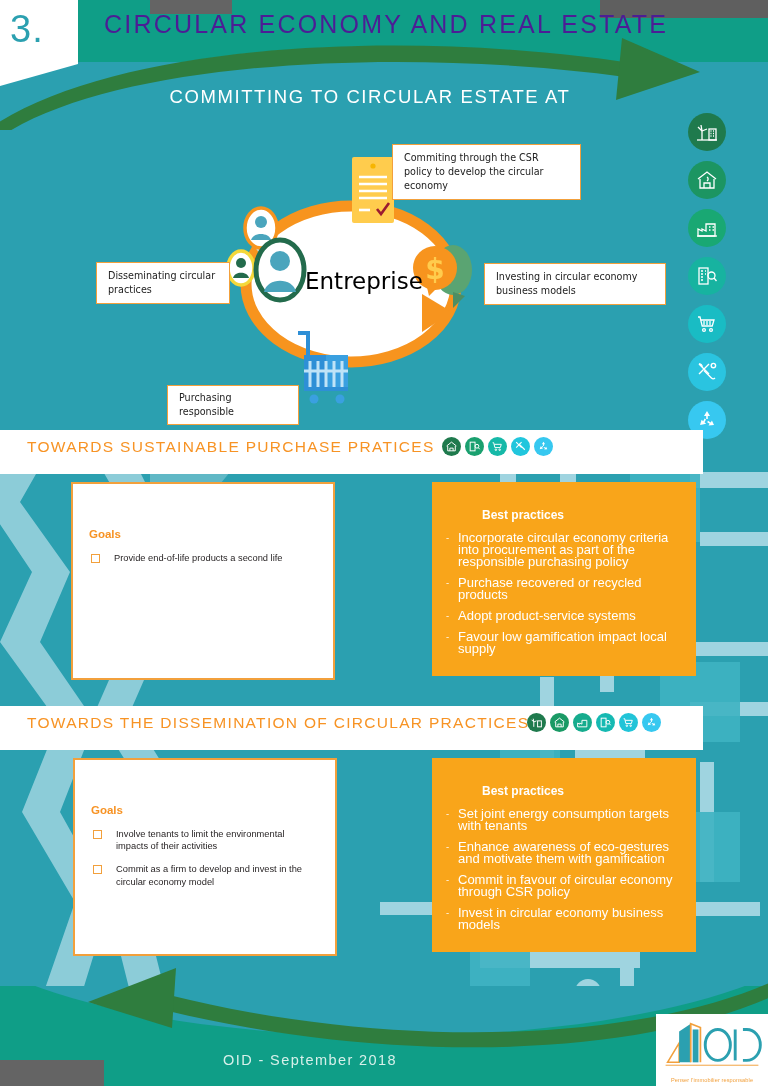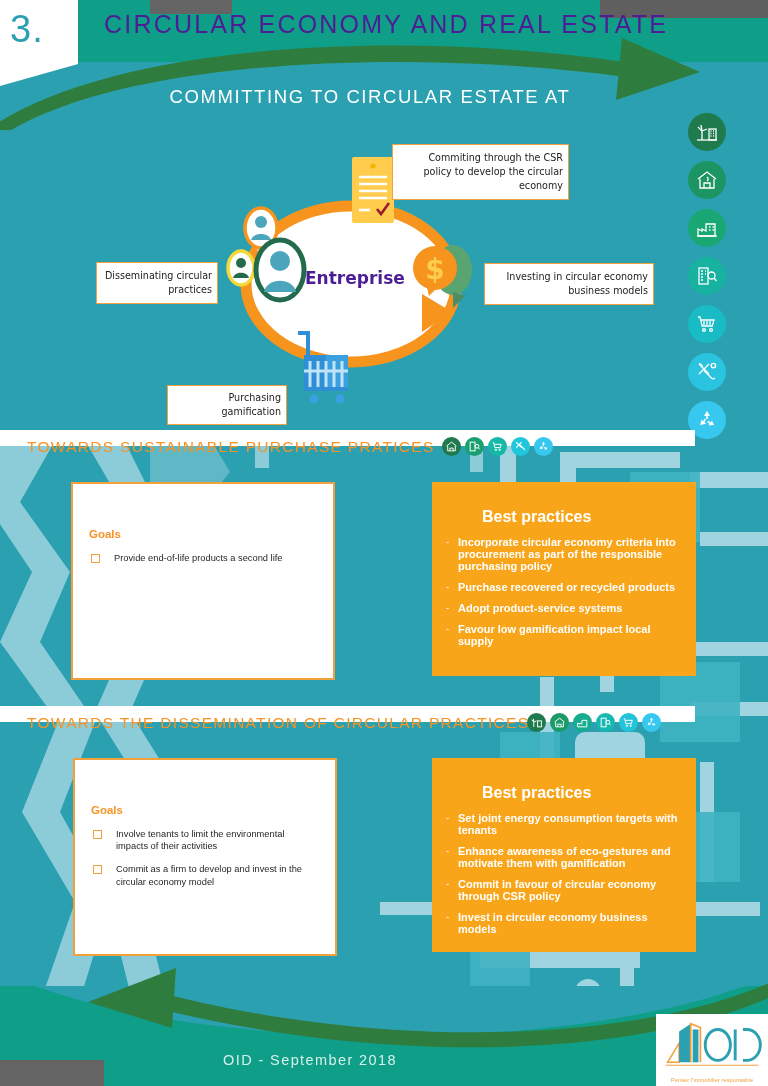--- a/index.html
+++ b/index.html
@@ -23,45 +23,45 @@
 
   
   .hero{position:absolute;left:0;top:62px;width:768px;height:370px;background:#2ba0b0;z-index:1;}
 
   
   .rail{position:absolute;left:688px;top:113px;z-index:8;}
   .rail .ic{width:38px;height:38px;border-radius:50%;margin-bottom:10px;display:flex;align-items:center;justify-content:center;}
   .rail .ic svg{width:24px;height:24px;}
 
   
-  .callout{position:absolute;background:#fff;border:1.3px solid #f2a03c;z-index:7;font-size:9.6px;color:#222;line-height:14px;text-align:right;padding:6px 5px;font-family:"DejaVu Sans",sans-serif;}
+  .callout{position:absolute;background:#fff;border:1.3px solid #f2a03c;z-index:7;font-size:9.6px;color:#222;line-height:14px;text-align:left;padding:6px 11px;font-family:"DejaVu Sans",sans-serif;}
 
   
   .oval-wrap{position:absolute;left:226px;top:186px;width:250px;height:200px;z-index:4;}
-  .ent-label{position:absolute;left:305px;top:268px;color:#4c1d95;font-size:17px;font-weight:700;z-index:6;font-family:"DejaVu Sans",sans-serif;}
-
-  
-  .band{position:absolute;left:0;background:#fff;height:16px;z-index:9;}
+  .ent-label{position:absolute;left:305px;top:268px;color:#000000;font-size:23px;font-weight:400;z-index:6;font-family:"DejaVu Sans",sans-serif;}
+
+  
+  .band{position:absolute;left:0;background:#fff;height:44px;z-index:9;padding-left:8px;}
   .band-title{position:absolute;top:8px;left:27px;color:#f79324;font-size:15.5px;letter-spacing:1.3px;white-space:nowrap;}
   .band-icons{position:absolute;top:7px;display:flex;gap:4px;}
   .band-icons .bi{width:19px;height:19px;border-radius:50%;display:flex;align-items:center;justify-content:center;}
   .band-icons .bi svg{width:13px;height:13px;}
 
   
   .goals-card{position:absolute;background:#fff;border:2px solid #f2a03c;z-index:9;}
   .goals-h{color:#f79324;font-size:11.5px;font-weight:700;margin:0 0 12px 0;}
   .goal-li{display:flex;margin-bottom:11px;}
   .goal-bullet{width:7px;height:7px;border:1.3px solid #f2a03c;margin:2px 14px 0 2px;flex:none;}
   .goal-tx{font-size:9.3px;line-height:12.2px;color:#231f20;}
 
   .bp-card{position:absolute;background:#f9a51a;z-index:9;color:#fff;}
-  .bp-h{font-size:16px;font-weight:700;margin:0 0 10px 2px;padding-left:34px;}
+  .bp-h{font-size:12px;font-weight:700;margin:0 0 10px 2px;padding-left:34px;}
   .bp-li{display:flex;margin-bottom:9px;}
   .bp-dash{width:12px;flex:none;font-size:9.5px;line-height:12px;}
-  .bp-tx{font-size:11px;line-height:12px;font-weight:bold;}
+  .bp-tx{font-size:13px;line-height:12px;}
 
   
   .footer-green{position:absolute;left:0;bottom:0;width:768px;height:100px;background:#0f9e87;z-index:5;overflow:hidden;}
   .footer-curve{position:absolute;left:-60px;top:-210px;width:900px;height:260px;border-radius:50%;background:#2ba0b0;}
   .footer-grey{position:absolute;left:0;bottom:0;width:104px;height:26px;background:#646464;z-index:6;}
   .footer-txt{position:absolute;left:0;bottom:18px;width:620px;text-align:center;color:#d7f0ea;font-size:14.5px;letter-spacing:1.4px;z-index:9;}
   .logo-box{position:absolute;right:0;bottom:0;width:112px;height:72px;background:#fff;z-index:10;}
   .logo-tag{position:absolute;left:4px;bottom:3px;width:104px;text-align:center;color:#f2a03c;font-size:5.6px;letter-spacing:.1px;}
   .sweep-bottom{position:absolute;left:0;bottom:0;width:768px;height:120px;z-index:8;pointer-events:none;}
 
@@ -244,21 +244,21 @@
     <path d="M8 62h44" stroke="#2e8fd6" stroke-width="4"></path>
     <circle cx="18" cy="72" r="4.5" fill="#3aa0e0"></circle>
     <circle cx="44" cy="72" r="4.5" fill="#3aa0e0"></circle>
   </svg>
 
   <div class="ent-label">Entreprise</div>
 
   <div class="callout" style="left:392px;top:144px;width:165px;">Commiting through the CSR policy to develop the circular economy</div>
   <div class="callout" style="left:96px;top:218px;width:110px;margin-top:44px;">Disseminating circular practices</div>
   <div class="callout" style="left:484px;top:263px;width:158px;">Investing in circular economy business models</div>
-  <div class="callout" style="left:167px;top:385px;width:108px;padding-top:5px;padding-bottom:5px;">Purchasing gamification</div>
+  <div class="callout" style="left:167px;top:385px;width:108px;padding-top:5px;padding-bottom:5px;">Purchasing responsible</div>
 
   <div class="band" style="top:430px;width:695px;">
     <div class="band-title">TOWARDS SUSTAINABLE PURCHASE PRATICES</div>
     <div class="band-icons" style="left:442px;">
       <div class="bi" style="background:#1f7a4d">
           <svg viewBox="0 0 24 24" fill="none" stroke="#fff" stroke-width="1.8">
             <path d="M3 11 L12 4 L21 11"></path>
             <path d="M5 11v9h14v-9"></path>
             <path d="M9 20v-5h6v5"></path>
           </svg>

